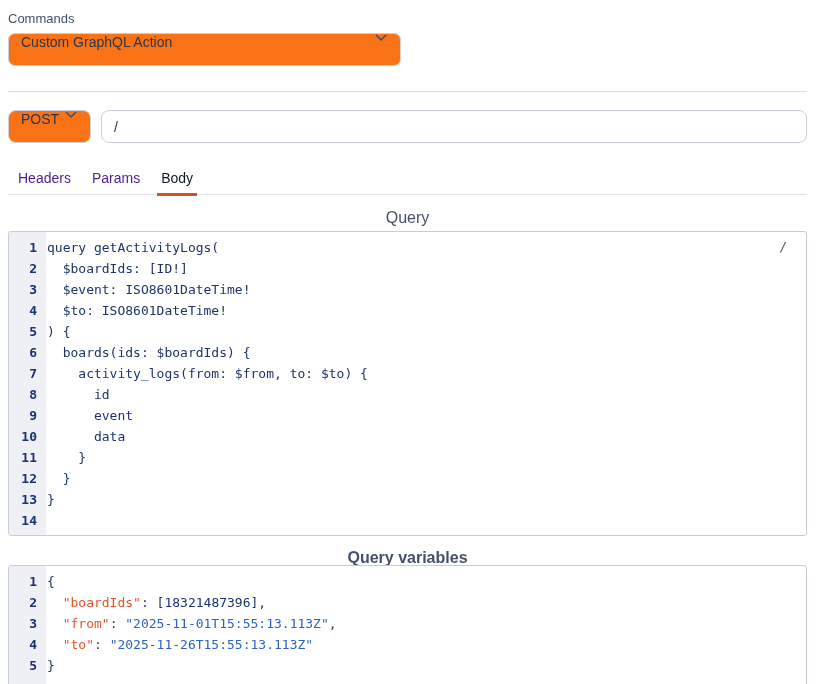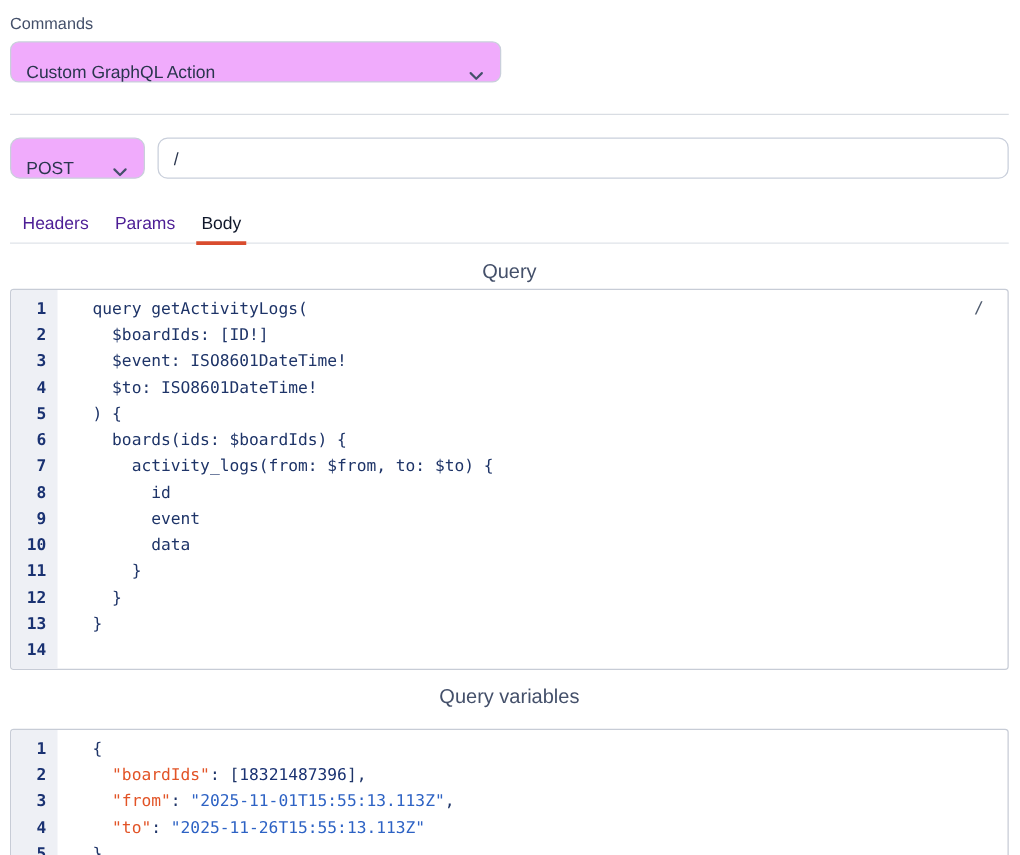--- a/index.html
+++ b/index.html
@@ -10,33 +10,33 @@
   }
   .page { padding: 11px 9px 0 8px; position: relative; }
 
   .field-label {
     font-size: 13px; line-height: 15px; color: #44506a;
     margin-bottom: 7px;
   }
 
   
   .selectbox {
-    display: flex; align-items: flex-end; justify-content: space-between;
+    display: flex; align-items: flex-start; justify-content: space-between;
     height: 33px; border: 1px solid #c9cfdb; border-radius: 7px;
-    background: #f0abfc; padding: 0 13px 0 12px; cursor: pointer;
+    background: #f97316; padding: 0 13px 0 12px; cursor: pointer;
   }
   .selectbox .sel-text { font-size: 14px; color: #29354d; }
   .chev { display: inline-flex; flex: 0 0 auto; }
 
   .commands-select { width: 393px; }
 
   .divider { border: none; border-top: 1px solid #d9dde3; margin: 25px 0 0 0; }
 
   .request-row { display: flex; margin-top: 18px; gap: 10px; }
-  .method-select { width: 108px; border-radius: 8px; }
+  .method-select { width: 83px; border-radius: 8px; }
   .url-input {
     flex: 1; height: 33px; border: 1px solid #c9cfdb; border-radius: 8px;
     padding: 0 12px; font-size: 14px; color: #29354d; outline: none;
     font-family: "Liberation Sans", sans-serif; background: #fff;
   }
 
   
   .tabs {
     display: flex; margin-top: 21px; padding-left: 7px;
     border-bottom: 1px solid #dfe3e9;
@@ -46,42 +46,42 @@
     padding: 6px 3px 8px 3px; margin-right: 15px; cursor: pointer;
   }
   .tab.active { color: #0f172a; font-weight: 500; }
   .tab.active::after {
     content: ""; position: absolute; left: -1px; right: -1px; bottom: -2px;
     height: 3px; background: #d94c2e;
   }
 
   .section-label { font-size: 16px; line-height: 15px; color: #44506a; text-align: center; }
   .lbl-query { margin: 15px 0 6px 0; }
-  .lbl-vars  { margin: 14px 0 18px 0; }
+  .lbl-vars  { margin: 14px 0 0 0; font-weight: bold; }
 
   
   .editor {
     position: relative; border: 1px solid #c7ccd6; border-radius: 3px;
     background: #fff; overflow: hidden;
     font-family: "DejaVu Sans Mono", monospace; font-size: 13px;
     cursor: text;
   }
   .editor-query { height: 305px; }
   .editor-vars  { height: 150px; }
   .gutter-bg {
     position: absolute; left: 0; top: 0; bottom: 0; width: 37px;
     background: #eef0f5;
   }
   .ed-lines { position: relative; padding-top: 5px; }
   .ed-row { display: flex; line-height: 21px; }
   .ed-ln {
     flex: 0 0 37px; text-align: right; padding-right: 9px;
     color: #1a3272; font-weight: bold;
   }
-  .ed-code { white-space: pre; color: #1e3468; padding-left: 28px; }
+  .ed-code { white-space: pre; color: #1e3468; padding-left: 1px; }
   .tok-p   { color: #1e3468; }
   .tok-key { color: #e25427; }
   .tok-str { color: #2d62c4; }
   .tok-num { color: #1a3272; }
   .ed-hint {
     position: absolute; top: 6px; right: 19px; color: #4f5b6e;
     font-size: 13px; line-height: 18px;
   }
 </style>
 </head>

